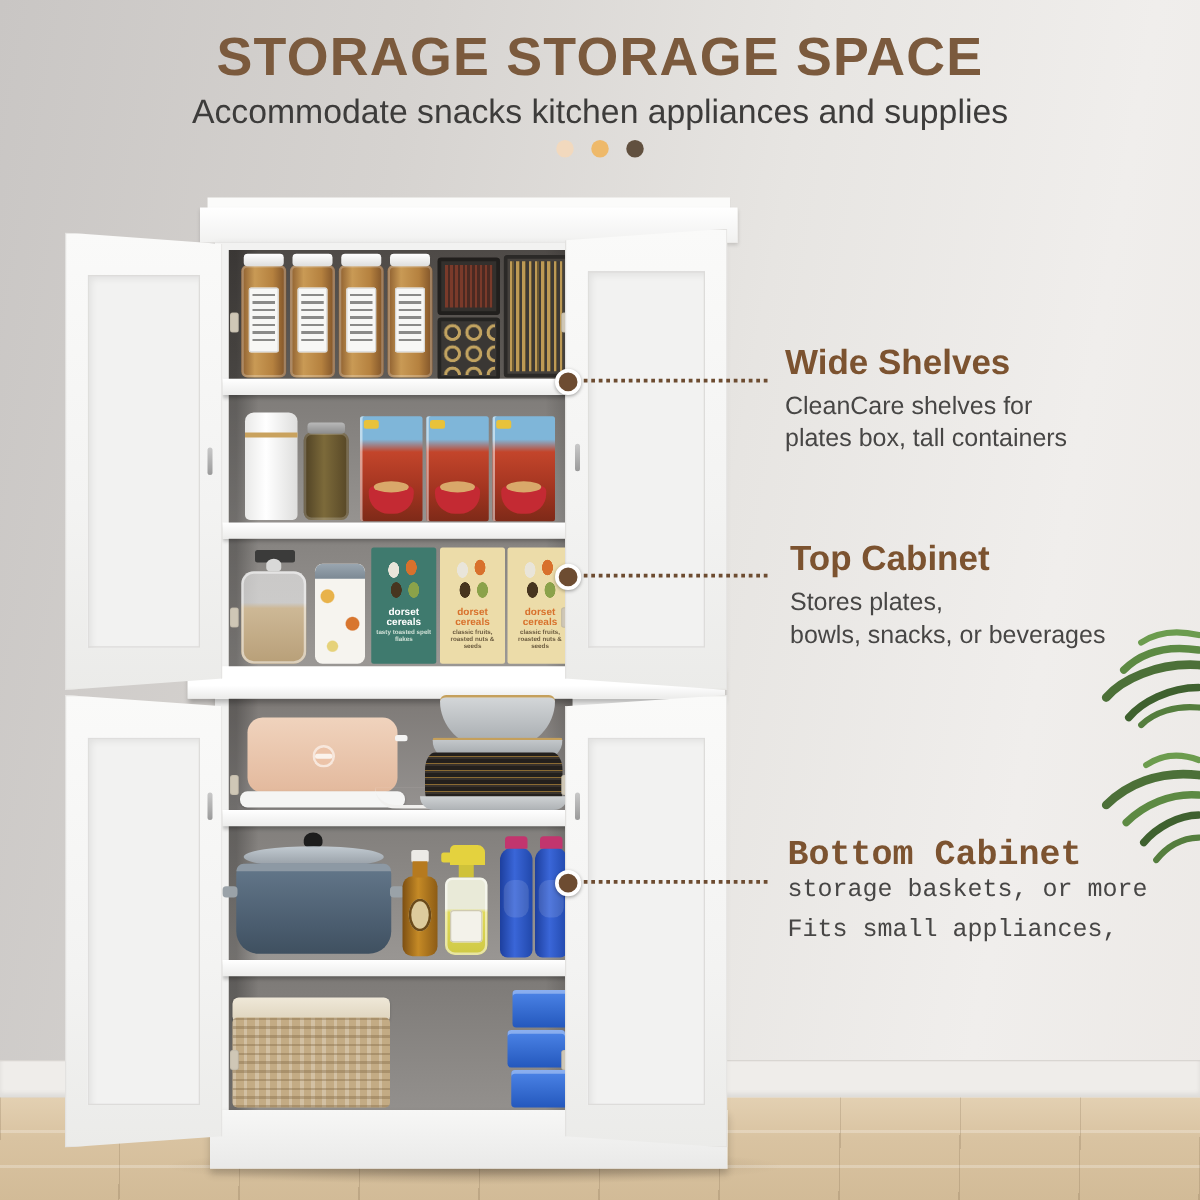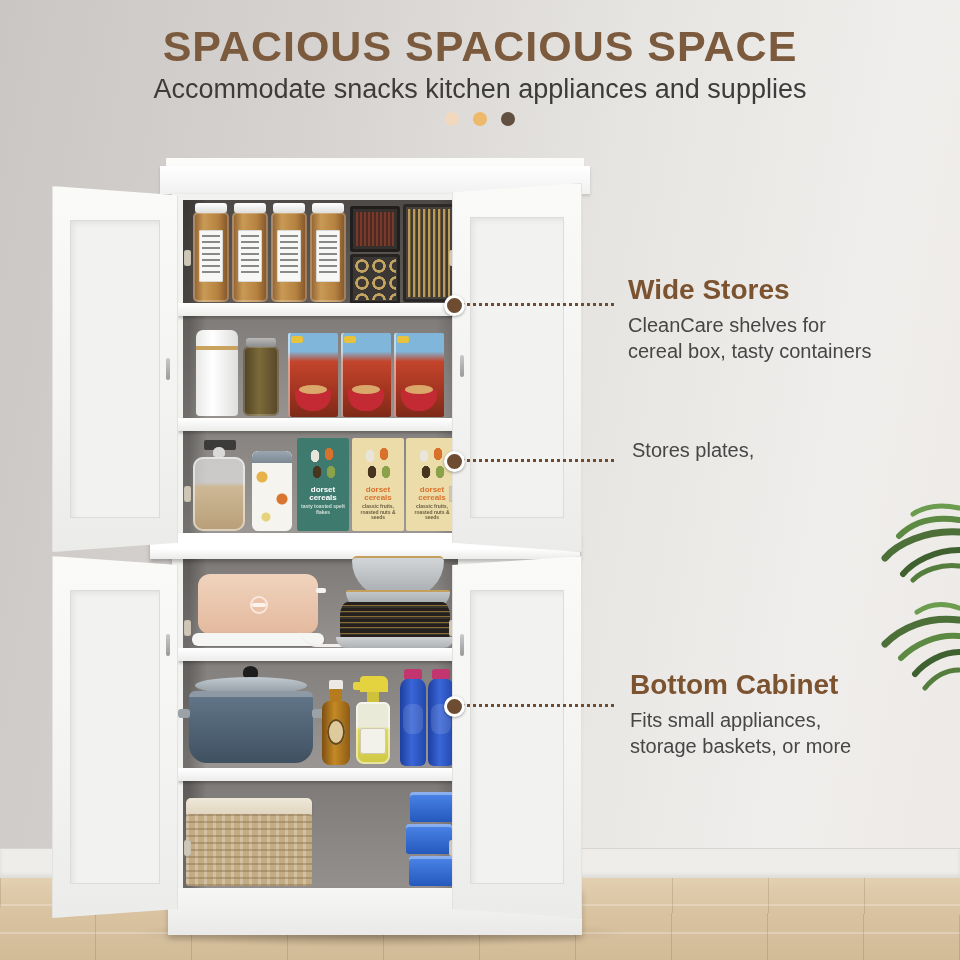--- a/index.html
+++ b/index.html
@@ -162,21 +162,21 @@
 <body>
 
 <div id="stage">
 
   <div class="abs baseboard"></div>
   <div class="abs floor">
       <div class="planks"></div>
     </div>
   <div class="abs cab-shadow"></div>
 
-  <div class="abs title">SPACIOUS SPACIOUS SPACE</div>
+  <div class="abs title">STORAGE STORAGE SPACE</div>
   <div class="abs subtitle">Accommodate snacks kitchen appliances and supplies</div>
   <div class="abs dots">
     <span class="dot c1"></span><span class="dot c2"></span><span class="dot c3"></span>
   </div>
 
   <div class="abs crown-lip"></div>
   <div class="abs crown"></div>
   <div class="abs carcass"></div>
 
   <div class="abs interior">
@@ -352,37 +352,39 @@
     <div class="abs handle" style="left:8px;top:172px;"></div>
   </div>
   <div class="abs door right" style="left:452px;top:556px;width:130px;height:362px;">
     <div class="panel"></div>
     <div class="abs handle" style="left:8px;top:78px;"></div>
   </div>
 
   <div class="abs leader" style="left:462px;top:303px;width:152px;"></div>
   <div class="abs leaderdot" style="left:444px;top:295px;"></div>
   <div class="abs" style="left:628px;top:274px;">
-    <div class="callout-h">Wide Stores</div>
+    <div class="callout-h">Wide Shelves</div>
     <div class="callout-b" style="margin-top:6px;">CleanCare shelves for</div>
-    <div class="callout-b">cereal box, tasty containers</div>
+    <div class="callout-b">plates box, tall containers</div>
   </div>
 
   <div class="abs leader" style="left:462px;top:459px;width:152px;"></div>
   <div class="abs leaderdot" style="left:444px;top:451px;"></div>
   <div class="abs" style="left:632px;top:431px;">
+    <div class="callout-h">Top Cabinet</div>
     <div class="callout-b" style="margin-top:6px;">Stores plates,</div>
+    <div class="callout-b">bowls, snacks, or beverages</div>
   </div>
 
   <div class="abs leader" style="left:462px;top:704px;width:152px;"></div>
   <div class="abs leaderdot" style="left:444px;top:696px;"></div>
-  <div class="abs" style="left:630px;top:669px;">
+  <div class="abs" style="left:630px;top:669px;font-family:Liberation Mono, monospace;">
     <div class="callout-h">Bottom Cabinet</div>
+    <div class="callout-b">storage baskets, or more</div>
     <div class="callout-b" style="margin-top:6px;">Fits small appliances,</div>
-    <div class="callout-b">storage baskets, or more</div>
   </div>
 
   <svg class="abs plant" viewBox="0 0 105 230">
     <g fill="none" stroke-linecap="round">
       <path d="M104 40 C 70 38, 42 52, 30 66" stroke="#4c7038" stroke-width="7"></path>
       <path d="M104 28 C 78 24, 58 30, 44 44" stroke="#5d8a43" stroke-width="6"></path>
       <path d="M104 58 C 80 58, 58 70, 48 82" stroke="#3f612f" stroke-width="6"></path>
       <path d="M104 74 C 86 72, 68 78, 58 88" stroke="#557e3e" stroke-width="5"></path>
       <path d="M104 16 C 86 12, 70 14, 58 22" stroke="#6c9c4e" stroke-width="5"></path>
       <path d="M104 128 C 72 124, 46 136, 30 152" stroke="#4c7038" stroke-width="7"></path>

